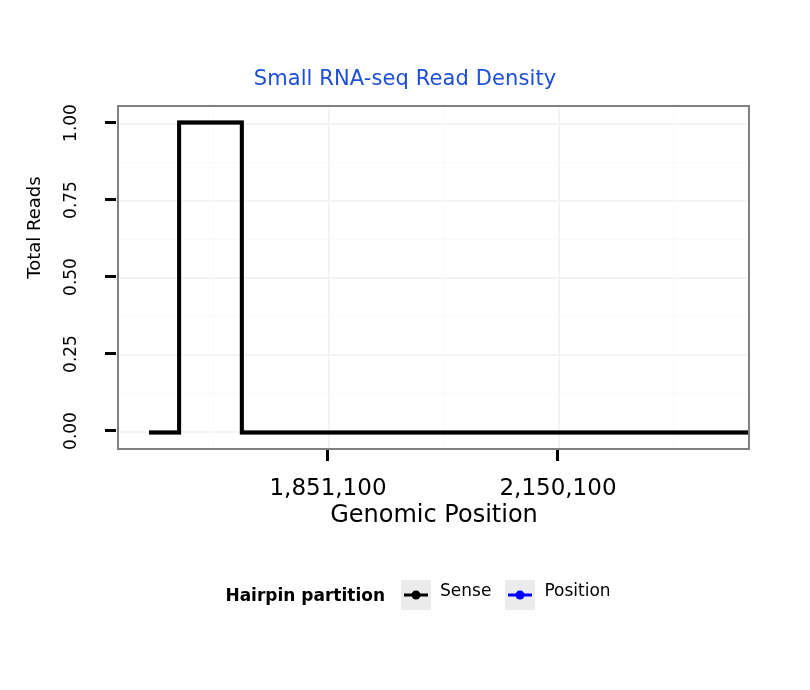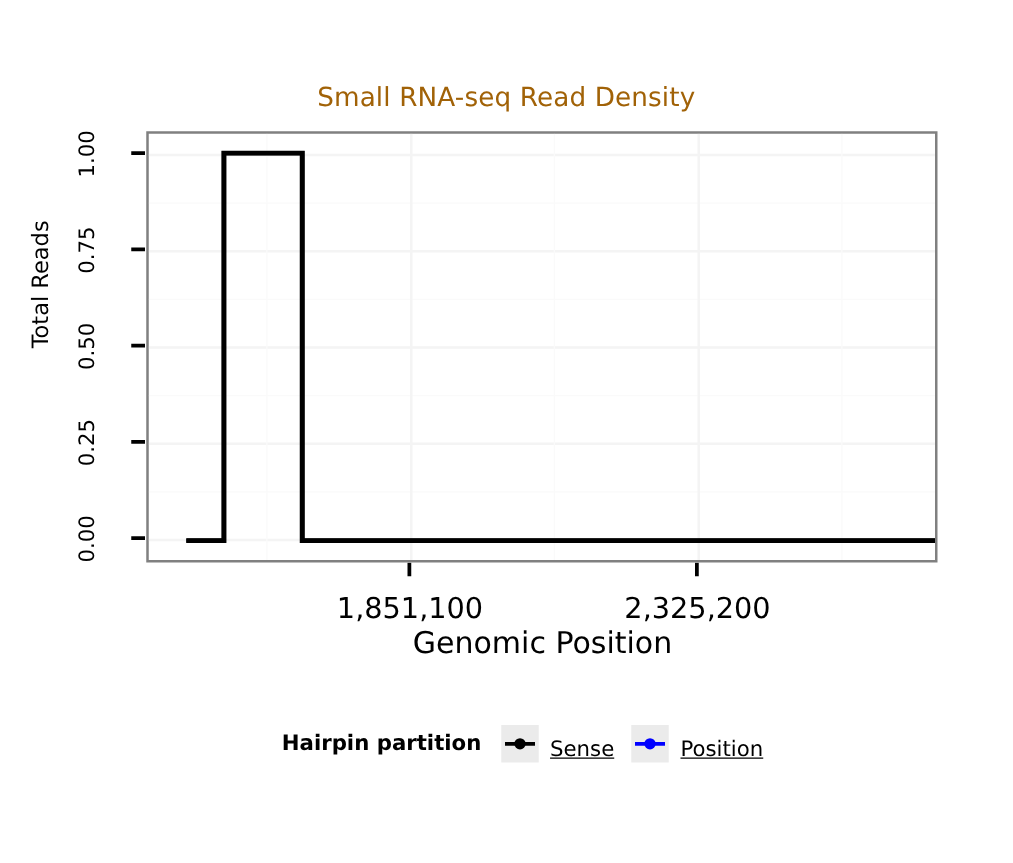--- a/index.html
+++ b/index.html
@@ -24,21 +24,21 @@
   }
 
   
   .chart-title {
     position: absolute;
     left: 0;
     top: 66px;
     width: 810px;
     text-align: center;
     font-size: 21px;
-    color: #a16207;
+    color: #1d4ed8;
     letter-spacing: 0.1px;
   }
 
   
   .ylab {
     position: absolute;
     left: -47px;
     top: 217px;
     width: 160px;
     text-align: center;
@@ -144,23 +144,22 @@
     padding-left: 20px;
   }
   .legend-title {
     font-size: 17px;
     font-weight: bold;
     margin-right: 16px;
     white-space: nowrap;
   }
   .legend-item {
     display: flex;
-    align-items: flex-end;
+    align-items: flex-start;
     margin-right: 14px;
-    text-decoration: underline;
   }
   .legend-key {
     width: 30px;
     height: 30px;
     background: #ebebeb;
     display: flex;
     align-items: center;
     justify-content: center;
     margin-right: 9px;
   }
@@ -191,21 +190,21 @@
   <div class="ytick" style="top: 198px;"></div>
   <div class="ytick-label" style="top: 190px;">0.75</div>
 
   <div class="ytick" style="top: 121px;"></div>
   <div class="ytick-label" style="top: 113px;">1.00</div>
 
   <div class="xtick" style="left: 326px;"></div>
   <div class="xtick-label" style="left: 248px;">1,851,100</div>
 
   <div class="xtick" style="left: 556px;"></div>
-  <div class="xtick-label" style="left: 478px;">2,325,200</div>
+  <div class="xtick-label" style="left: 478px;">2,150,100</div>
 
   <div class="panel">
     <div class="panel-inner">
 
       <div class="grid-minor-h" style="top: 286px;"></div>
       <div class="grid-minor-h" style="top: 209px;"></div>
       <div class="grid-minor-h" style="top: 132px;"></div>
       <div class="grid-minor-h" style="top: 55px;"></div>
 
       <div class="grid-major-h" style="top: 324px;"></div>

